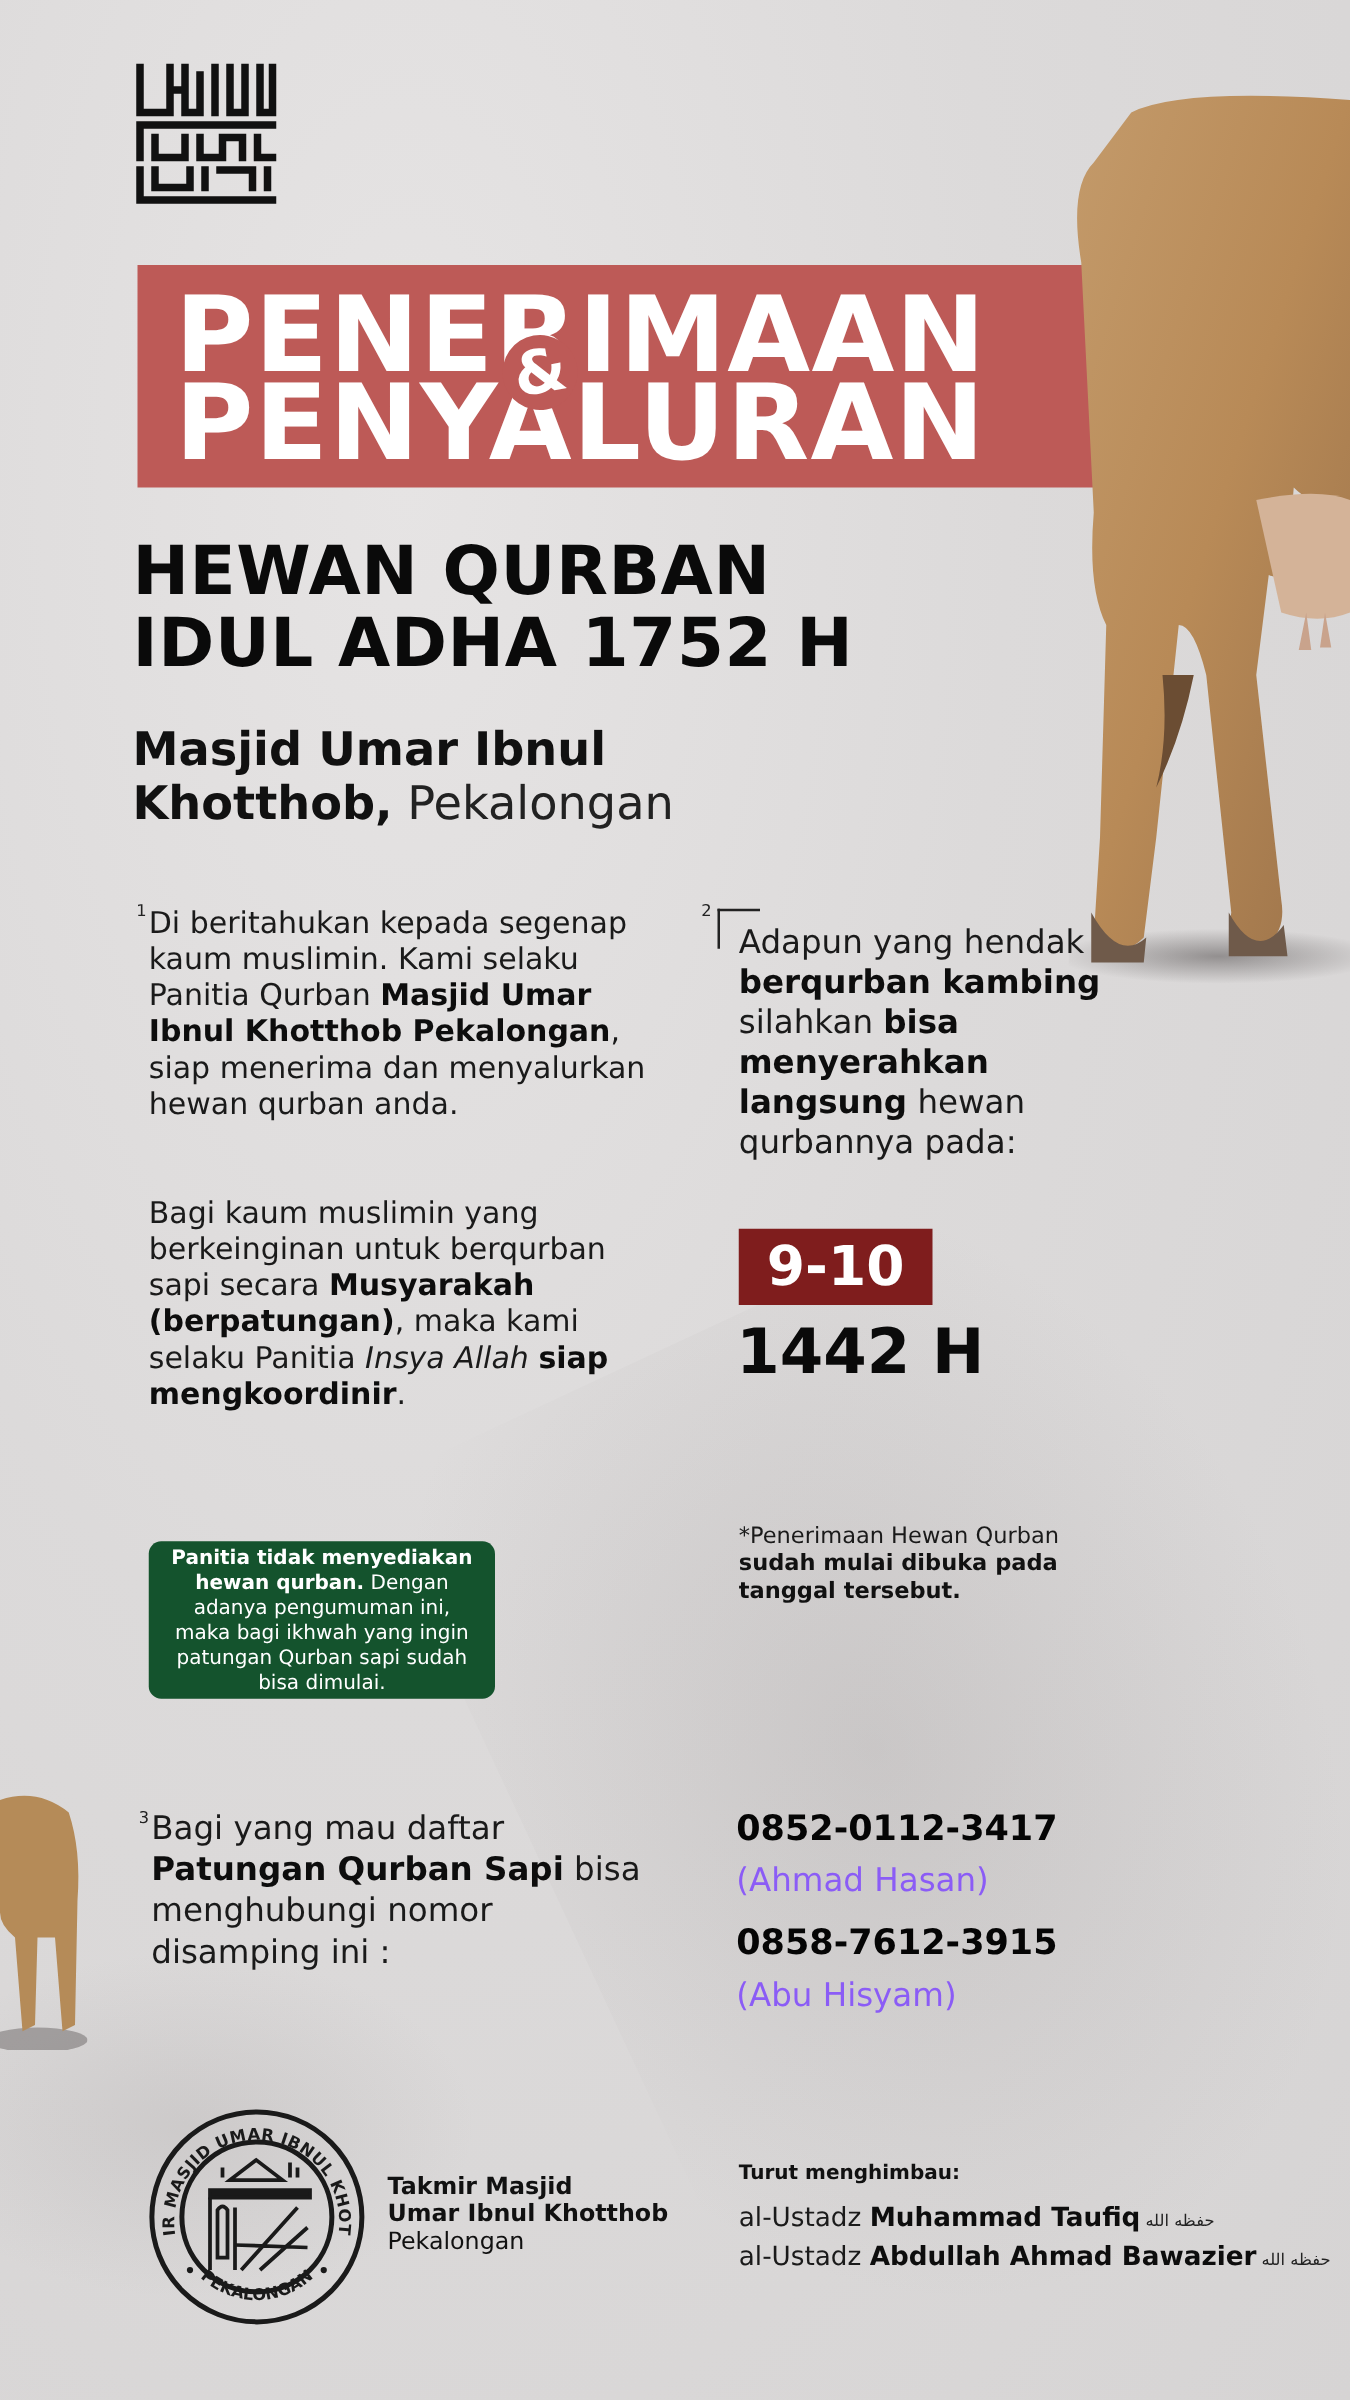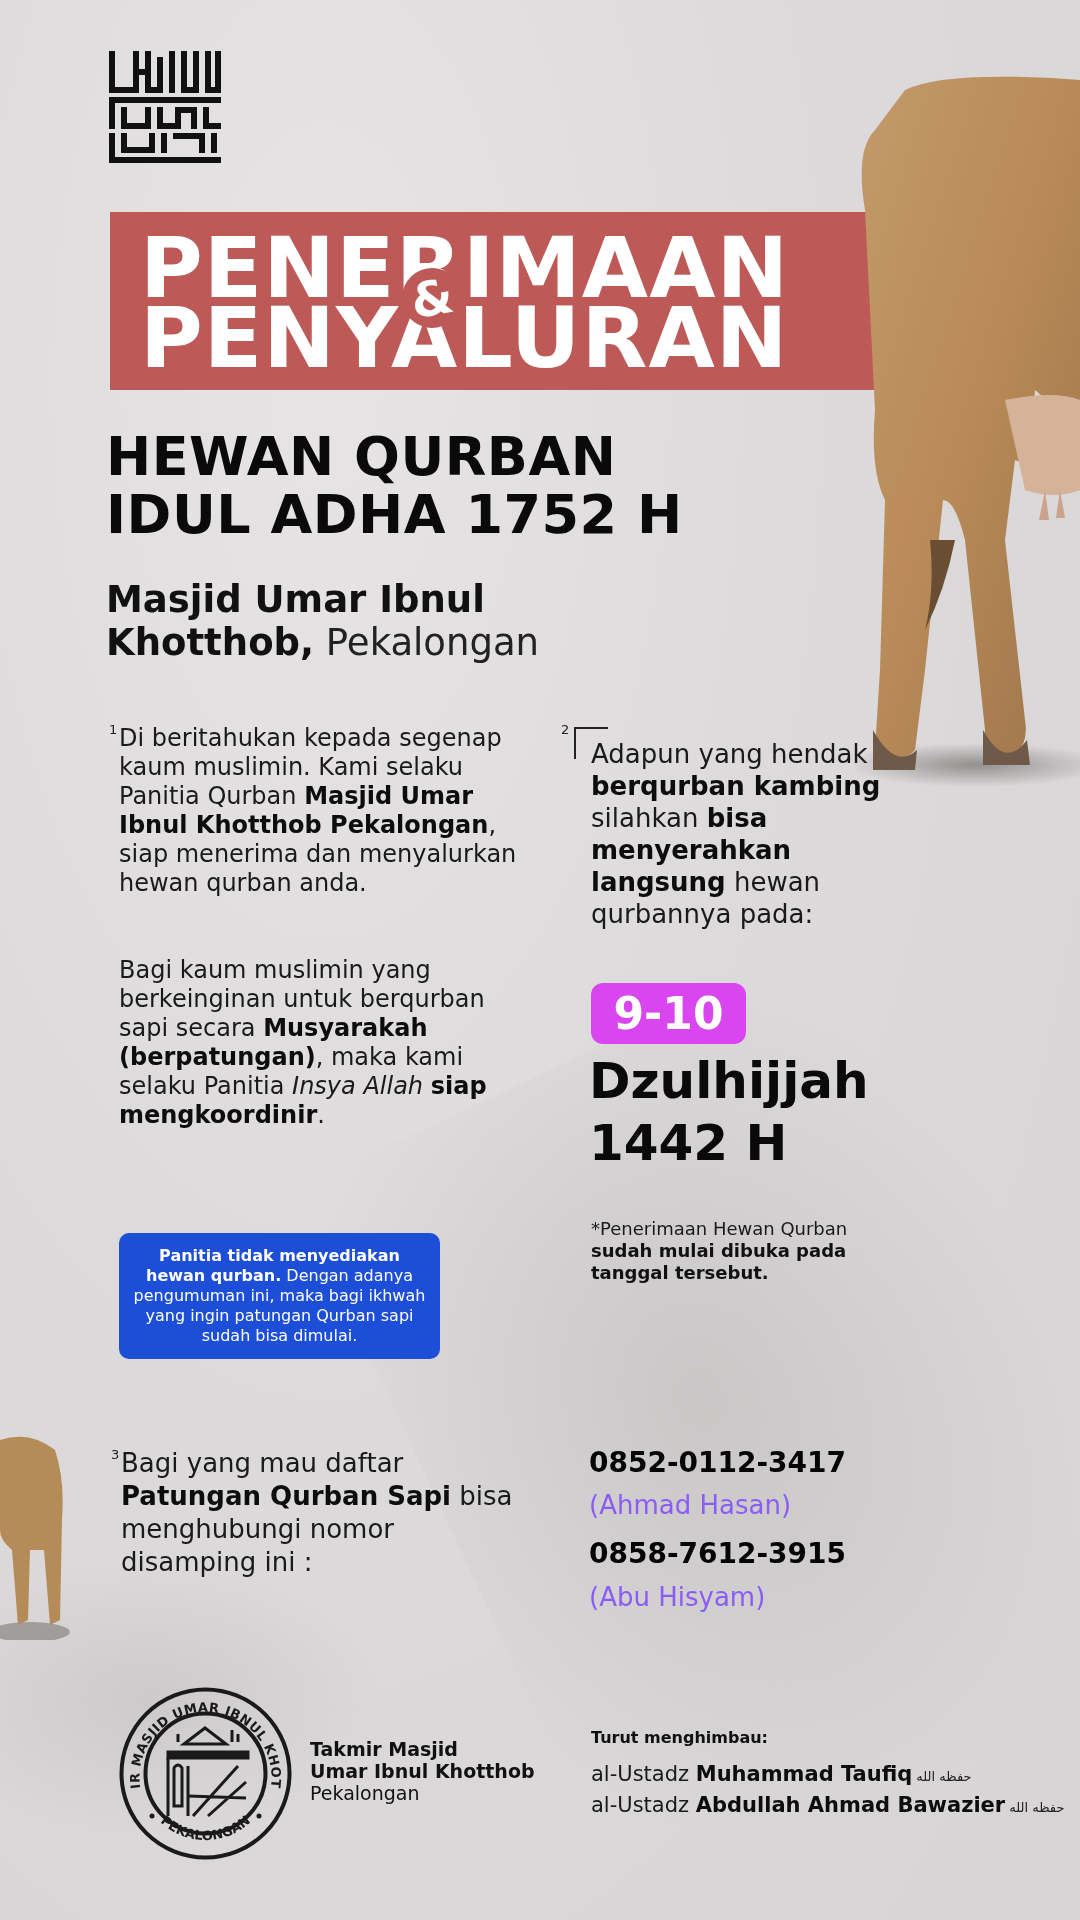--- a/index.html
+++ b/index.html
@@ -35,26 +35,26 @@
 
   .para { font-family:"DejaVu Sans", sans-serif; color:#1a1a1a; font-size:24px; line-height:29px; font-weight:normal; }
   .para b { font-weight:bold; color:#0d0d0d; }
   .sup { position:absolute; font-size:13px; color:#222; font-family:"DejaVu Sans", sans-serif; }
 
   .p1 { left:119px; top:724px; width:400px; }
   .p2 { left:119px; top:956px; width:420px; }
   .p3 { left:591px; top:738px; width:290px; font-size:26px; line-height:32px; }
   .bracket { left:574px; top:727px; width:32px; height:30px; border-left:2px solid #222; border-top:2px solid #222; }
 
-  .date-badge { left:591px; top:983px; width:155px; height:61px; background:#d946ef; color:#fff;
-    font-family:"DejaVu Sans", sans-serif; font-weight:bold; font-size:44px; display:flex; align-items:center; justify-content:center;border-radius:12px; }
+  .date-badge { left:591px; top:983px; width:155px; height:61px; background:#7f1d1d; color:#fff;
+    font-family:"DejaVu Sans", sans-serif; font-weight:bold; font-size:44px; display:flex; align-items:center; justify-content:center; }
   .date-main { left:589px; top:1050px; font-family:"DejaVu Sans", sans-serif; font-weight:bold; font-size:50px; line-height:62px; color:#0a0a0a; }
 
   .note-title { left:110px; top:1202px; width:340px; text-align:center; font-family:"DejaVu Sans", sans-serif; font-weight:bold; font-size:19px; color:#111;margin-top:39px; }
-  .note-box { left:119px; top:1233px; width:321px; height:126px; background:#1d4ed8; border-radius:10px;
+  .note-box { left:119px; top:1233px; width:277px; height:126px; background:#14532d; border-radius:10px;
     color:#fff; font-family:"DejaVu Sans", sans-serif; font-size:16px; line-height:20px; text-align:center;
     display:flex; align-items:center; justify-content:center; padding:0 14px; box-sizing:border-box; }
   .note-box b { font-weight:bold; }
 
   .info { left:591px; top:1218px; width:300px; font-family:"DejaVu Sans", sans-serif; font-size:18px; line-height:22px; color:#1a1a1a; }
   .info b { font-weight:bold; color:#111; }
 
   .p4 { left:121px; top:1447px; width:410px; font-size:26px; line-height:33px; }
 
   .phone { font-family:"DejaVu Sans", sans-serif; font-weight:bold; font-size:28px; color:#050505; letter-spacing:0px; }
@@ -117,21 +117,20 @@
 </div>
 
 <span class="sup" style="left:561px; top:722px;">2</span>
 <div class="abs bracket"></div>
 <div class="abs para p3">
   <span>Adapun yang hendak </span><b>berqurban kambing</b><span> silahkan </span><b>bisa menyerahkan langsung</b><span> hewan qurbannya pada:</span>
 </div>
 
 <div class="abs date-badge">9-10</div>
 <div class="abs date-main">
-  <div>Dzulhijjah</div>
   <div>1442 H</div>
 </div>
 
 <div class="abs info">
   <div>*Penerimaan Hewan Qurban</div>
   <b>sudah mulai dibuka pada tanggal tersebut.</b>
 </div>
 
 <div class="abs note-title">Catatan.</div>
 <div class="abs note-box">

